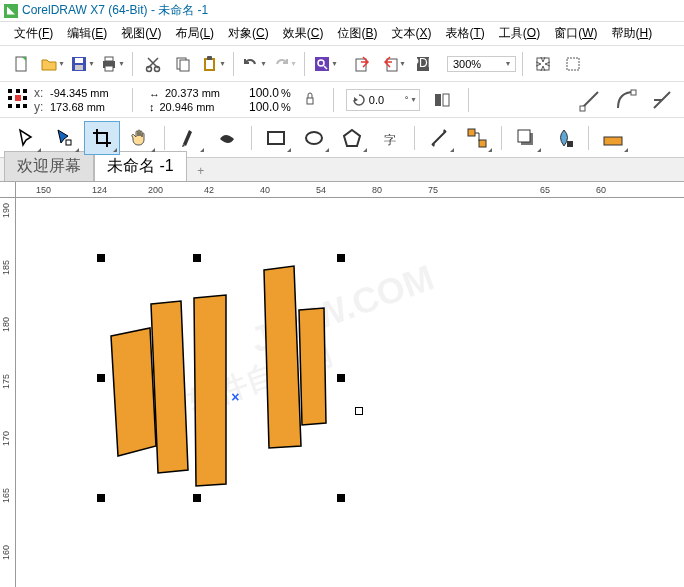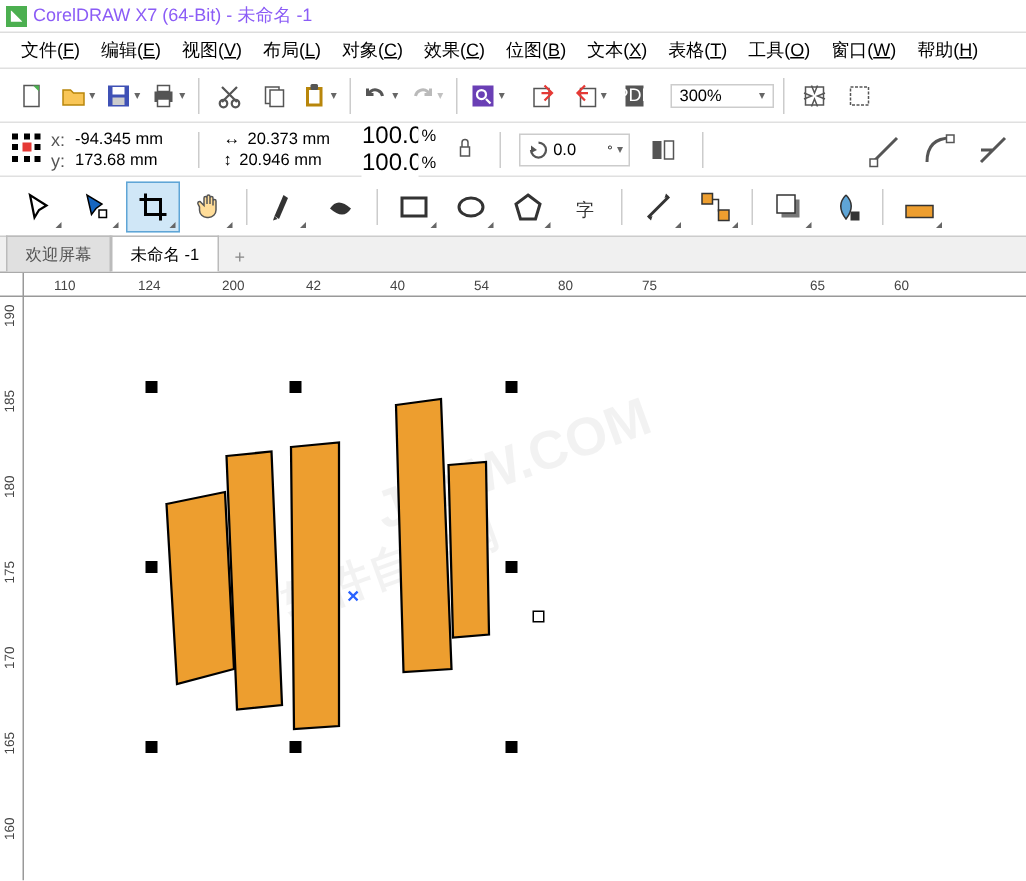--- a/index.html
+++ b/index.html
@@ -1,20 +1,20 @@
 <!DOCTYPE html>
 <html><head>
 <meta charset="utf-8">
 <style>
 * { margin: 0; padding: 0; box-sizing: border-box; font-family: 'Microsoft YaHei', SimSun, sans-serif; font-size: 12px; }
 body { background: #fff; width: 684px; height: 587px; overflow: hidden; position: relative; }
 .title-bar { background: #fff; border-bottom: 1px solid #ddd; height: 22px; display: flex; align-items: center; padding-left: 4px; }
 .app-icon { width: 14px; height: 14px; background: #4caf50; margin-right: 4px; display: flex; align-items: center; justify-content: center; }
 .app-icon::after { content: ''; width: 8px; height: 8px; background: #fff; clip-path: polygon(0 0, 100% 100%, 0 100%); }
-.title-text { color: #8b5cf6; }
+.title-text { color: #0369a1; }
 .menu-bar { height: 24px; display: flex; align-items: center; padding-left: 8px; gap: 2px; background: #fff; border-bottom: 1px solid #e0e0e0; }
 .menu-item { padding: 3px 6px; cursor: default; }
 .menu-item u { text-decoration: underline; }
 .toolbar-row { height: 36px; display: flex; align-items: center; padding: 2px 8px; gap: 2px; border-bottom: 1px solid #e0e0e0; background: #fff; }
 .tb-btn { width: 28px; height: 28px; display: flex; align-items: center; justify-content: center; cursor: default; border: 1px solid transparent; }
 .tb-sep { width: 6px; }
 .tb-divider { width: 1px; height: 24px; background: #ccc; margin: 0 4px; }
 .dropdown-arrow { font-size: 8px; color: #666; margin-left: 1px; }
 .prop-row { height: 36px; display: flex; align-items: center; padding: 2px 8px; gap: 8px; border-bottom: 1px solid #e0e0e0; background: #fff; }
 .coord-group { display: flex; align-items: center; gap: 4px; }
@@ -25,30 +25,30 @@
 .coord-line { display: flex; align-items: center; gap: 2px; }
 .coord-label { width: 12px; color: #555; }
 .coord-val { width: 72px; padding: 1px 2px; border: none; font-size: 11px; }
 .unit { font-size: 11px; color: #000; }
 .size-group { display: flex; flex-direction: column; }
 .size-line { display: flex; align-items: center; gap: 3px; padding-left: 4px; }
 .size-icon { font-size: 11px; }
 .size-val { width: 70px; font-size: 11px; border: none; padding: 1px 2px; }
 .pct-group { display: flex; flex-direction: column; }
 .pct-line { display: flex; align-items: center; gap: 2px; }
-.pct-val { width: 38px; font-size: 16px; border: none; text-align: right; }
+.pct-val { width: 38px; font-size: 12px; border: none; text-align: right; }
 .lock-icon { display: flex; align-items: center; padding: 0 4px; }
 .rotate-group { display: flex; align-items: center; gap: 2px; border: 1px solid #ccc; padding: 2px 4px; }
 .rot-val { width: 34px; border: none; font-size: 11px; }
 .tool-row { height: 40px; display: flex; align-items: center; padding: 2px 8px; gap: 2px; border-bottom: 1px solid #ccc; background: #fff; }
 .tool-btn { width: 36px; height: 34px; display: flex; align-items: center; justify-content: center; cursor: default; border: 1px solid transparent; position: relative; }
 .tool-btn.active { background: #d0e7f7; border-color: #5fa5d6; }
 .tool-btn.dd::after { content: ''; position: absolute; right: 2px; bottom: 2px; width: 0; height: 0; border-left: 4px solid transparent; border-bottom: 4px solid #666; }
 .tabs-row { height: 24px; display: flex; align-items: flex-end; background: #f0f0f0; border-bottom: 1px solid #aaa; padding-left: 4px; gap: 0; }
-.doc-tab { padding: 4px 12px; background: #e0e0e0; border: 1px solid #bbb; border-bottom: none; font-size: 11px; color: #555; cursor: default; }
+.doc-tab { padding: 4px 12px; background: #e0e0e0; border: 1px solid #bbb; border-bottom: none; font-size: 16px; color: #555; cursor: default; }
 .doc-tab.active { background: #fff; color: #000; }
 .tab-add { width: 20px; height: 20px; display: flex; align-items: center; justify-content: center; color: #888; cursor: default; margin-left: 4px; }
 .canvas-area { position: relative; background: #fff; height: calc(587px - 22px - 24px - 36px - 36px - 40px - 24px); }
 .ruler-h { position: absolute; top: 0; left: 16px; right: 0; height: 16px; background: #fff; border-bottom: 1px solid #999; overflow: hidden; }
 .ruler-v { position: absolute; top: 16px; left: 0; bottom: 0; width: 16px; background: #fff; border-right: 1px solid #999; overflow: hidden; }
 .ruler-corner { position: absolute; top: 0; left: 0; width: 16px; height: 16px; background: #fff; border-right: 1px solid #999; border-bottom: 1px solid #999; }
 .ruler-h .tick { position: absolute; top: 3px; font-size: 9px; color: #444; }
 .ruler-v .tick { position: absolute; left: 1px; font-size: 9px; color: #444; writing-mode: vertical-rl; transform: rotate(180deg); }
 .canvas { position: absolute; top: 16px; left: 16px; right: 0; bottom: 0; background: #fff; overflow: hidden; }
 .selection { position: absolute; }
@@ -377,21 +377,21 @@
 
 <div class="tabs-row">
   <div class="doc-tab">欢迎屏幕</div>
   <div class="doc-tab active">未命名 -1</div>
   <div class="tab-add">+</div>
 </div>
 
 <div class="canvas-area">
   <div class="ruler-corner"></div>
   <div class="ruler-h" id="ruler-h">
-      <span class="tick" style="left: 20px;">110</span>
+      <span class="tick" style="left: 20px;">150</span>
       <span class="tick" style="left: 76px;">124</span>
       <span class="tick" style="left: 132px;">200</span>
       <span class="tick" style="left: 188px;">42</span>
       <span class="tick" style="left: 244px;">40</span>
       <span class="tick" style="left: 300px;">54</span>
       <span class="tick" style="left: 356px;">80</span>
       <span class="tick" style="left: 412px;">75</span>
       <span class="tick" style="left: 468px; margin-top: 44px;">70</span>
       <span class="tick" style="left: 524px;">65</span>
       <span class="tick" style="left: 580px;">60</span>

